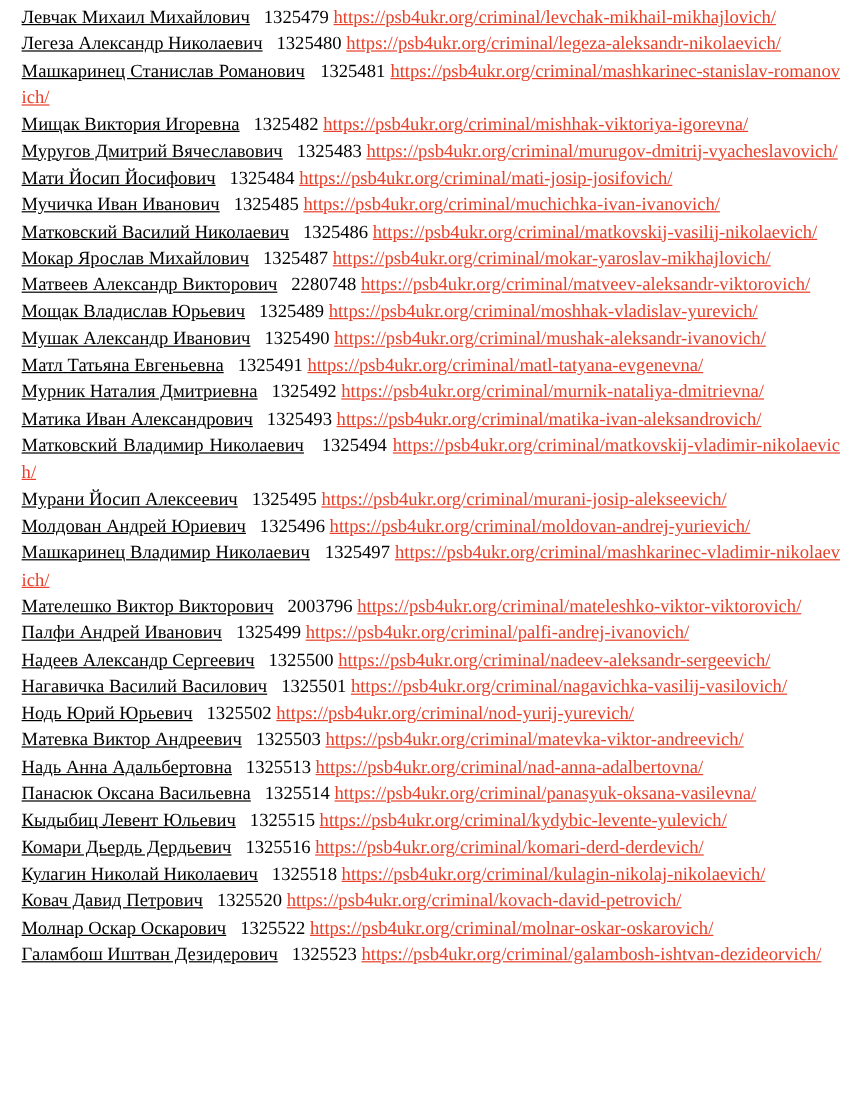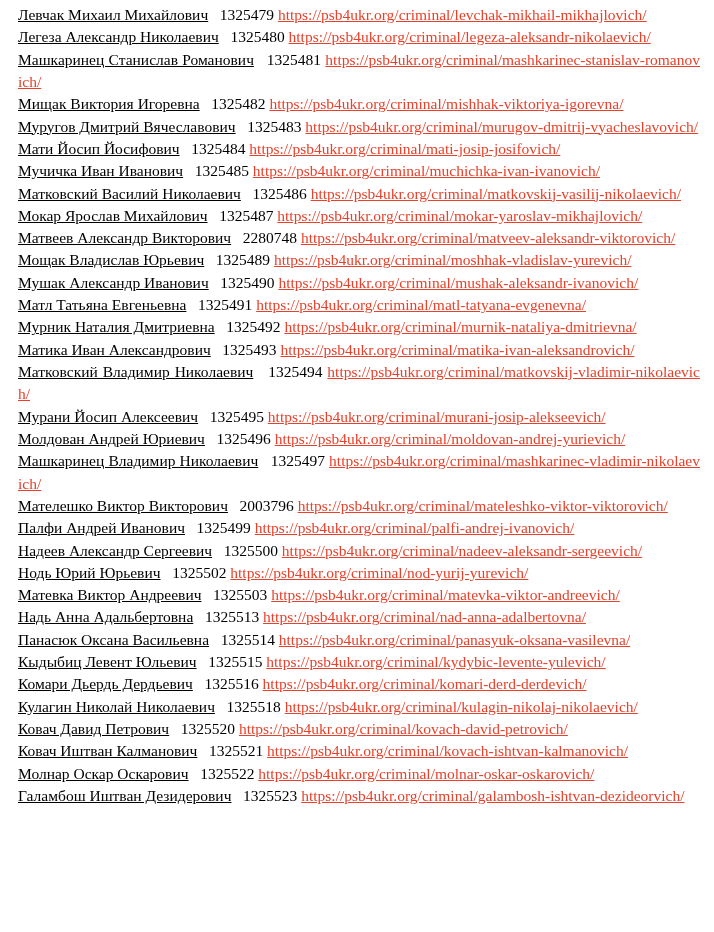--- a/index.html
+++ b/index.html
@@ -71,25 +71,25 @@
       <div class="entry"><span class="name">Матл Татьяна Евгеньевна</span><span class="sep">   </span><span class="num">1325491</span><span class="sep"> </span><a class="link" href="#">https://psb4ukr.org/criminal/matl-tatyana-evgenevna/</a></div>
       <div class="entry"><span class="name">Мурник Наталия Дмитриевна</span><span class="sep">   </span><span class="num">1325492</span><span class="sep"> </span><a class="link" href="#">https://psb4ukr.org/criminal/murnik-nataliya-dmitrievna/</a></div>
       <div class="entry"><span class="name">Матика Иван Александрович</span><span class="sep">   </span><span class="num">1325493</span><span class="sep"> </span><a class="link" href="#">https://psb4ukr.org/criminal/matika-ivan-aleksandrovich/</a></div>
       <div class="entry wrap"><span class="name">Матковский Владимир Николаевич</span><span class="sep">   </span><span class="num">1325494</span><span class="sep"> </span><a class="link" href="#">https://psb4ukr.org/criminal/matkovskij-vladimir-nikolaevich/</a></div>
       <div class="entry"><span class="name">Мурани Йосип Алексеевич</span><span class="sep">   </span><span class="num">1325495</span><span class="sep"> </span><a class="link" href="#">https://psb4ukr.org/criminal/murani-josip-alekseevich/</a></div>
       <div class="entry"><span class="name">Молдован Андрей Юриевич</span><span class="sep">   </span><span class="num">1325496</span><span class="sep"> </span><a class="link" href="#">https://psb4ukr.org/criminal/moldovan-andrej-yurievich/</a></div>
       <div class="entry wrap"><span class="name">Машкаринец Владимир Николаевич</span><span class="sep">   </span><span class="num">1325497</span><span class="sep"> </span><a class="link" href="#">https://psb4ukr.org/criminal/mashkarinec-vladimir-nikolaevich/</a></div>
       <div class="entry"><span class="name">Мателешко Виктор Викторович</span><span class="sep">   </span><span class="num">2003796</span><span class="sep"> </span><a class="link" href="#">https://psb4ukr.org/criminal/mateleshko-viktor-viktorovich/</a></div>
       <div class="entry"><span class="name">Палфи Андрей Иванович</span><span class="sep">   </span><span class="num">1325499</span><span class="sep"> </span><a class="link" href="#">https://psb4ukr.org/criminal/palfi-andrej-ivanovich/</a></div>
       <div class="entry"><span class="name">Надеев Александр Сергеевич</span><span class="sep">   </span><span class="num">1325500</span><span class="sep"> </span><a class="link" href="#">https://psb4ukr.org/criminal/nadeev-aleksandr-sergeevich/</a></div>
+      <div class="entry"><span class="name">Нагавичка Василий Василович</span><span class="sep">   </span><span class="num">1325501</span><span class="sep"> </span><a class="link" href="#">https://psb4ukr.org/criminal/nagavichka-vasilij-vasilovich/</a></div>
       <div class="entry"><span class="name">Нодь Юрий Юрьевич</span><span class="sep">   </span><span class="num">1325502</span><span class="sep"> </span><a class="link" href="#">https://psb4ukr.org/criminal/nod-yurij-yurevich/</a></div>
       <div class="entry"><span class="name">Матевка Виктор Андреевич</span><span class="sep">   </span><span class="num">1325503</span><span class="sep"> </span><a class="link" href="#">https://psb4ukr.org/criminal/matevka-viktor-andreevich/</a></div>
       <div class="entry"><span class="name">Надь Анна Адальбертовна</span><span class="sep">   </span><span class="num">1325513</span><span class="sep"> </span><a class="link" href="#">https://psb4ukr.org/criminal/nad-anna-adalbertovna/</a></div>
       <div class="entry"><span class="name">Панасюк Оксана Васильевна</span><span class="sep">   </span><span class="num">1325514</span><span class="sep"> </span><a class="link" href="#">https://psb4ukr.org/criminal/panasyuk-oksana-vasilevna/</a></div>
       <div class="entry"><span class="name">Кыдыбиц Левент Юльевич</span><span class="sep">   </span><span class="num">1325515</span><span class="sep"> </span><a class="link" href="#">https://psb4ukr.org/criminal/kydybic-levente-yulevich/</a></div>
       <div class="entry"><span class="name">Комари Дьердь Дердьевич</span><span class="sep">   </span><span class="num">1325516</span><span class="sep"> </span><a class="link" href="#">https://psb4ukr.org/criminal/komari-derd-derdevich/</a></div>
       <div class="entry"><span class="name">Кулагин Николай Николаевич</span><span class="sep">   </span><span class="num">1325518</span><span class="sep"> </span><a class="link" href="#">https://psb4ukr.org/criminal/kulagin-nikolaj-nikolaevich/</a></div>
       <div class="entry"><span class="name">Ковач Давид Петрович</span><span class="sep">   </span><span class="num">1325520</span><span class="sep"> </span><a class="link" href="#">https://psb4ukr.org/criminal/kovach-david-petrovich/</a></div>
-      <div class="entry"><span class="name">Ковач Иштван Калманович</span><span class="sep">   </span><span class="num">1325521</span><span class="sep"> </span><a class="link" href="#">https://psb4ukr.org/criminal/kovach-ishtvan-kalmanovich/</a></div>
       <div class="entry"><span class="name">Молнар Оскар Оскарович</span><span class="sep">   </span><span class="num">1325522</span><span class="sep"> </span><a class="link" href="#">https://psb4ukr.org/criminal/molnar-oskar-oskarovich/</a></div>
       <div class="entry"><span class="name">Галамбош Иштван Дезидерович</span><span class="sep">   </span><span class="num">1325523</span><span class="sep"> </span><a class="link" href="#">https://psb4ukr.org/criminal/galambosh-ishtvan-dezideorvich/</a></div>
     </div>
 </div>
 
 </body></html>

